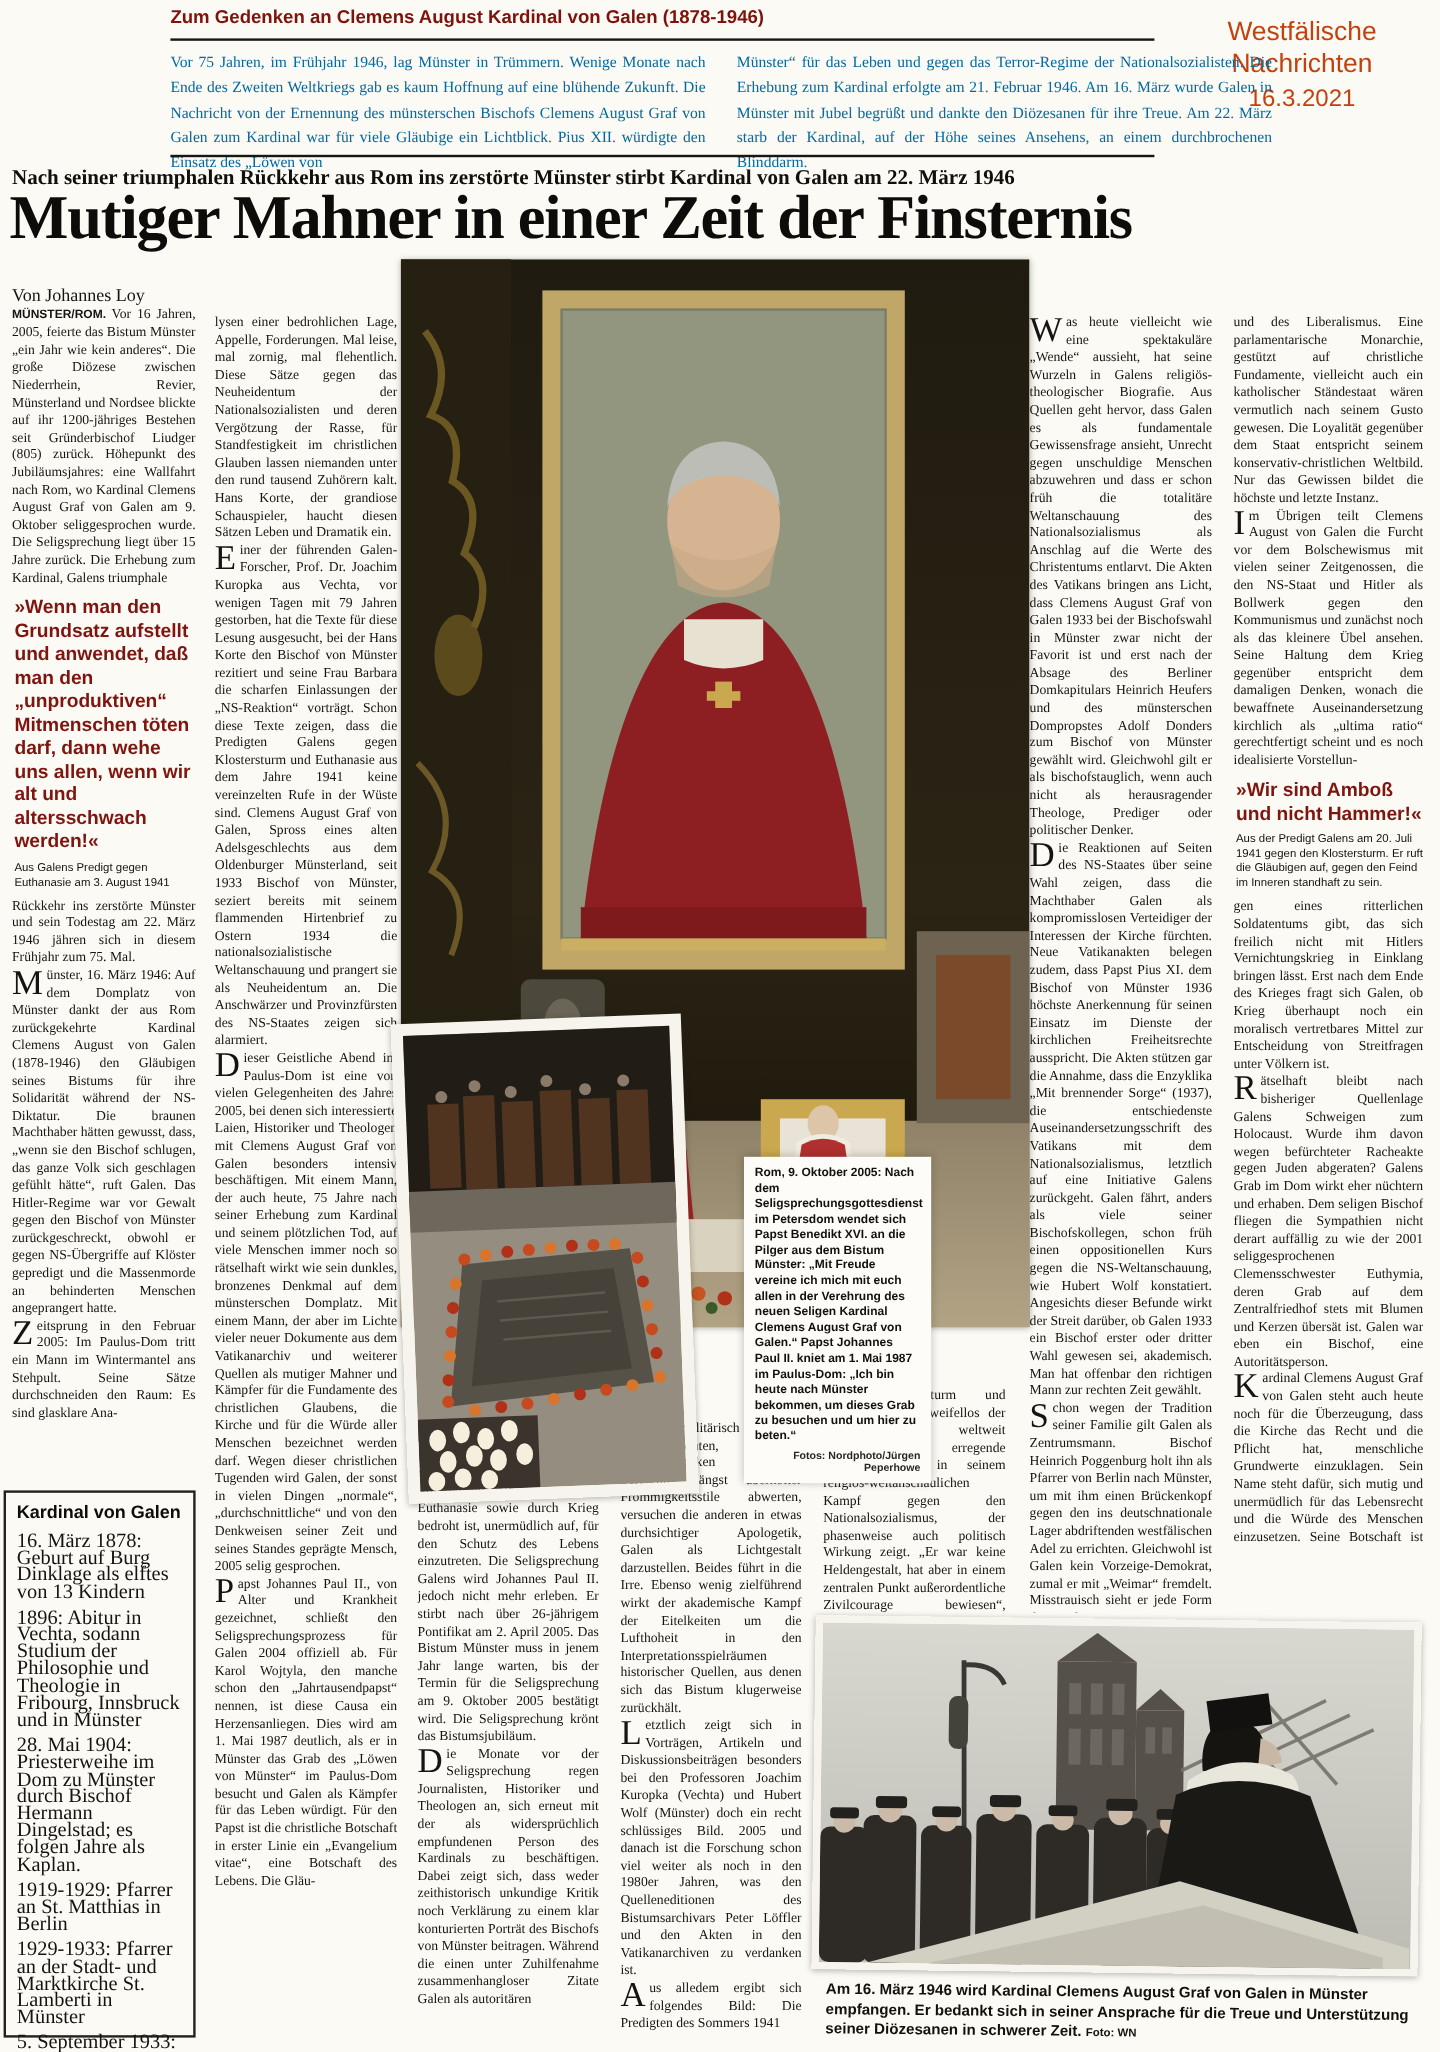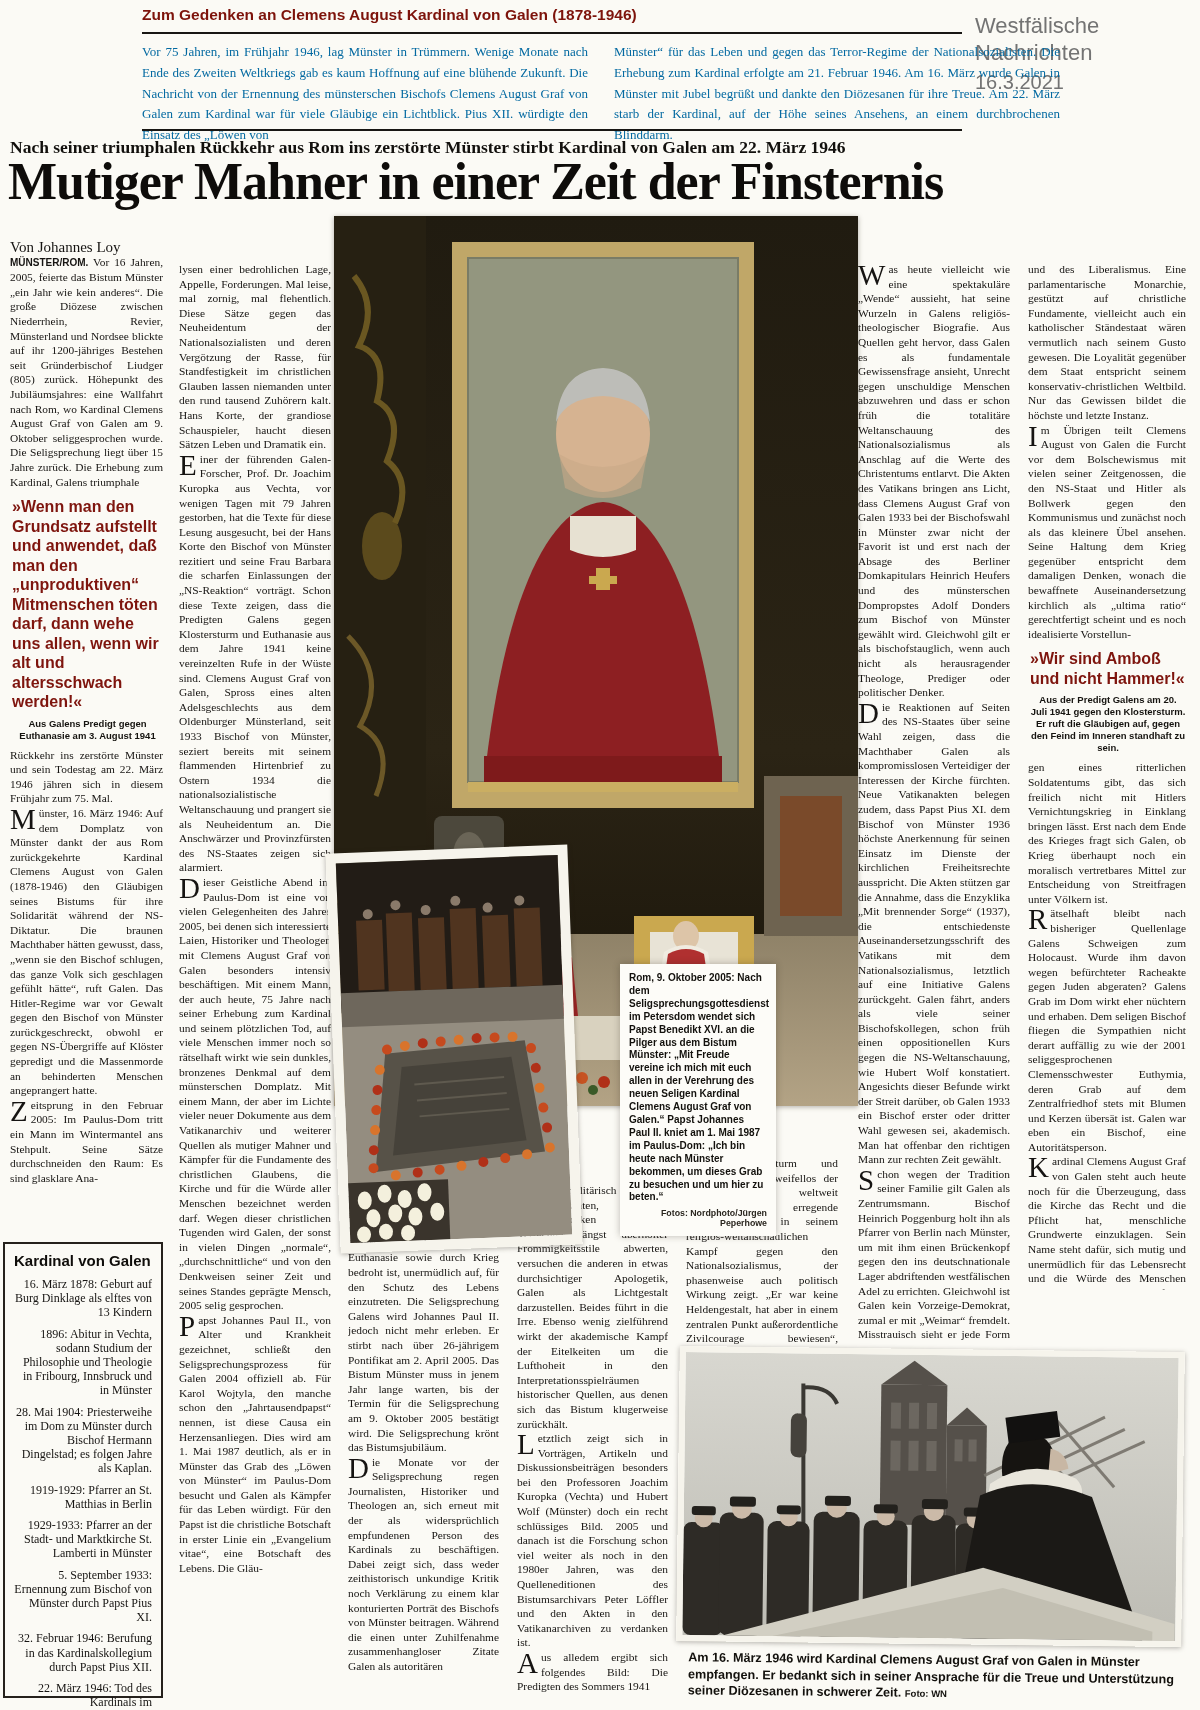--- a/index.html
+++ b/index.html
@@ -2,22 +2,22 @@
 <html lang="de"><head>
 <meta charset="utf-8">
 <style>
   html,body{margin:0;padding:0;background:#e8e6e0;}
   #page{position:relative;width:1200px;height:1710px;margin:0 auto;background:#fbfaf5;
         font-family:"Liberation Serif",serif;color:#161412;overflow:hidden;}
   .abs{position:absolute;}
   
   .memorial{left:142px;top:6px;width:820px;text-align:left;
             font-family:"Liberation Sans",sans-serif;font-weight:bold;font-size:15.5px;color:#7d130b;}
-  .masthead{left:975px;top:12px;width:220px;text-align:left;font-family:"Liberation Sans",sans-serif;
-            color:#737373;font-size:22px;line-height:27px;}
+  .masthead{left:975px;top:12px;width:220px;text-align:center;font-family:"Liberation Sans",sans-serif;
+            color:#c2410c;font-size:22px;line-height:27px;}
   .masthead .date{font-size:20px;margin-top:3px;}
   .rule{height:2px;background:#181613;}
   .rule1{left:142px;top:32px;width:820px;}
   .rule2{left:142px;top:129px;width:820px;}
   .intro{left:142px;top:42px;width:918px;display:flex;gap:26px;}
   .intro-col{width:446px;font-size:13px;line-height:20.8px;text-align:justify;color:#0369a1;}
   .kicker{left:10px;top:137px;width:1060px;font-weight:bold;font-size:17.5px;color:#12100d;}
   .headline{left:8px;top:152px;width:1188px;margin:0;font-weight:bold;font-size:52px;
             letter-spacing:-1px;white-space:nowrap;color:#0e0c0a;}
   
@@ -30,28 +30,28 @@
   .c2{left:179px;top:262px;width:152px;height:1444px;}
   .c3{left:348px;top:1192px;width:151px;height:514px;}
   .c4{left:517px;top:1183px;width:151px;height:523px;}
   .c5{left:686px;top:1156px;width:152px;height:192px;}
   .c6{left:858px;top:262px;width:152px;height:1082px;}
   .c7{left:1028px;top:262px;width:158px;height:1028px;}
   
   .pullquote{margin:8px 0 6px 2px;}
   .pq-text{font-family:"Liberation Sans",sans-serif;font-weight:bold;color:#7e150e;
            font-size:16px;line-height:19.5px;text-align:left;}
-  .pq-src{font-family:"Liberation Sans",sans-serif;font-weight:bold;color:#15130f;
-          font-size:9.5px;line-height:12px;margin-top:6px;text-align:center;}
+  .pq-src{font-family:"Liberation Sans",sans-serif;font-weight:normal;color:#15130f;
+          font-size:9.5px;line-height:12px;margin-top:6px;text-align:left;}
   
   .infobox{left:3px;top:1242px;width:160px;height:456px;border:2px solid #25211c;
            padding:8px 9px;box-sizing:border-box;background:#fbfaf5;}
   .infobox h2{margin:0 0 8px 0;font-family:"Liberation Sans",sans-serif;font-weight:bold;
               font-size:15px;white-space:nowrap;color:#0f0d0a;}
-  .infobox-items p{margin:0 0 7px 0;font-size:12px;line-height:14.2px;text-align:right;}
+  .infobox-items p{margin:0 0 7px 0;font-size:17px;line-height:14.2px;text-align:left;}
   
   .photo{box-shadow:0 1px 5px rgba(40,35,25,.35);}
   .photo-main{left:334px;top:216px;width:524px;height:890px;}
   .photo-grave{left:333px;top:849px;width:222px;height:380px;border:10px solid #f6f4ec;
                transform:rotate(-2.2deg);}
   .photo-bottom{left:678px;top:1349px;width:493px;height:283px;border:6px solid #f6f4ec;
                 transform:rotate(0.7deg);}
   svg{display:block;}
   
   .caption-box{left:620px;top:964px;width:156px;background:#fdfcf8;padding:8px 9px;box-sizing:border-box;

